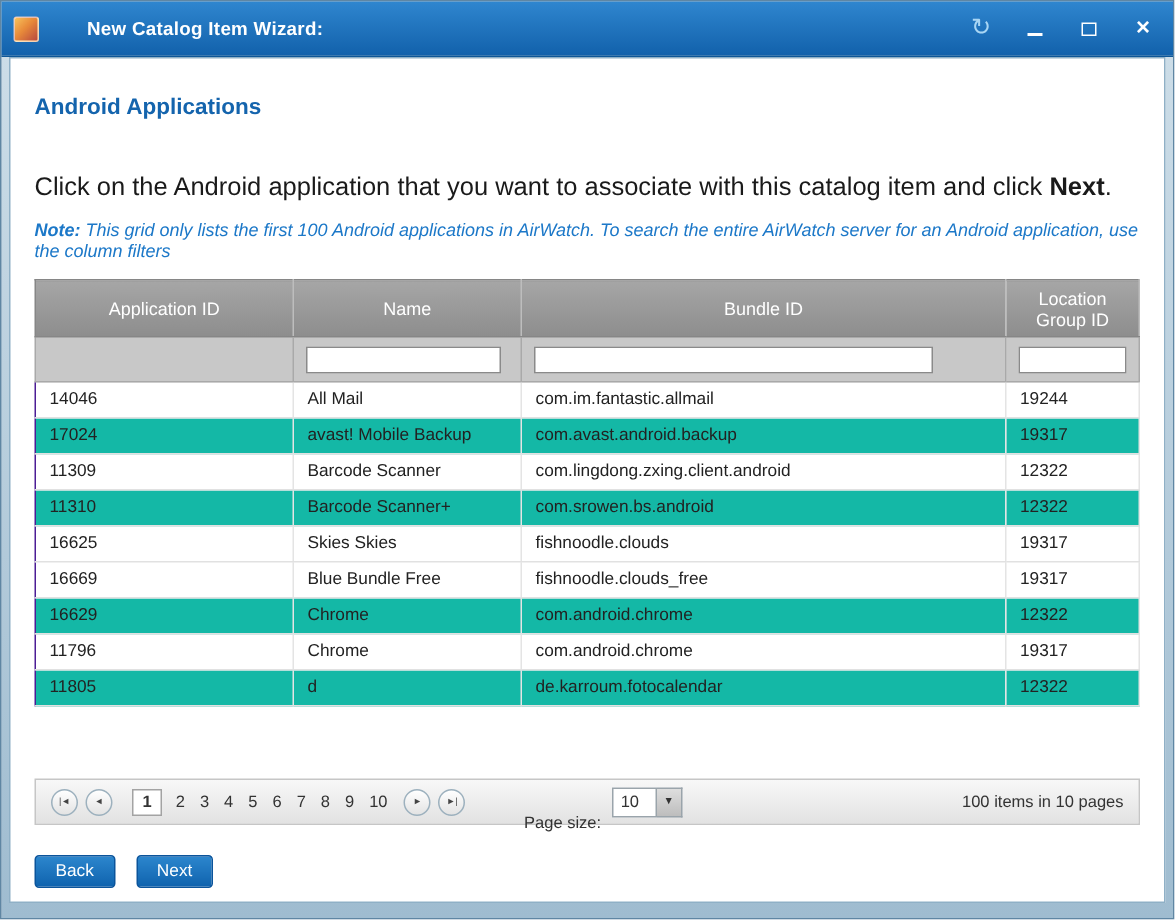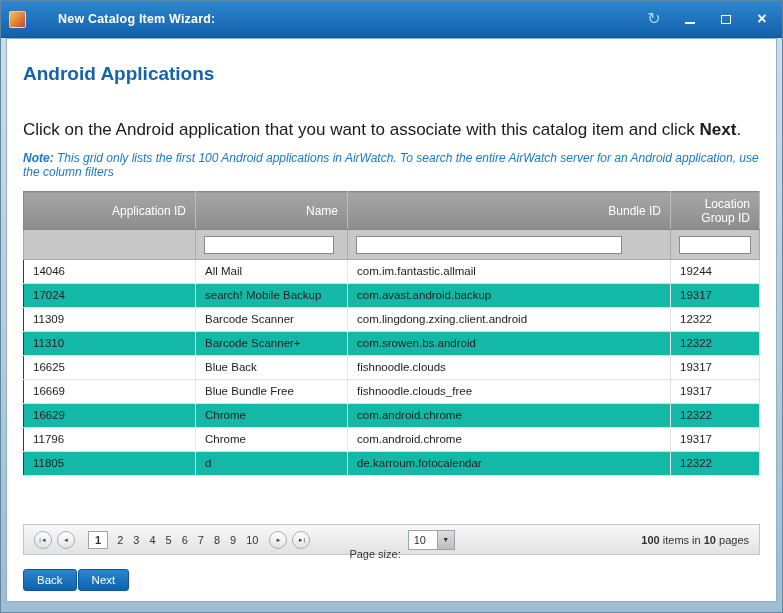--- a/index.html
+++ b/index.html
@@ -35,32 +35,32 @@
 
   .content {
     flex:1 1 auto;
     background:#fff;
     margin:0 5px 10px 5px;
     border:1px solid #8fb0c6;
     padding:0 16px;
     overflow:hidden;
   }
 
-  .page-title { font-size:19px; font-weight:bold; color:#1464ad; margin:24px 0 9px 0; }
+  .page-title { font-size:15px; font-weight:bold; color:#1464ad; margin:24px 0 9px 0; }
   .instruction { font-size:17px; color:#1a1a1a; margin:35px 0 0 0; }
   .instruction b { font-weight:bold; }
   .note { font-size:12px; color:#1c78c8; font-style:italic; margin:11px 0 0 0; }
   .note .note-label { font-weight:bold; }
 
   table.grid { width:100%; border-collapse:collapse; table-layout:fixed; margin-top:12px; }
   col.c-appid { width:172px; } col.c-name { width:152px; } col.c-bundle { width:323px; } col.c-loc { width:auto; }
 
   th.col-header {
     background:linear-gradient(#a6a6a6,#8d8d8d);
-    color:#fff; font-weight:normal; font-size:12px; text-align:right;
+    color:#fff; font-weight:normal; font-size:12px; text-align:center;
     padding:4px 9px; height:38px; vertical-align:middle;
     border:1px solid #868686; border-right-color:#bdbdbd; cursor:pointer;
   }
   tr.filter-row td {
     background:#c8c8c8; height:30px; padding:0 8px;
     border:1px solid #a9a9a9; vertical-align:middle;
   }
   input.filter-input {
     height:18px; border:1px solid #8a8a8a; background:#fff;
     font-size:11px; padding:1px 4px; font-family:"Liberation Sans",sans-serif;
@@ -98,23 +98,23 @@
   .pagesize-label { margin-right:7px;margin-top:28px; }
   .ps-box { display:flex; align-items:stretch; }
   .ps-value { width:30px; height:20px; background:#fff; border:1px solid #9aa4ab; font-size:11px; padding:3px 5px; }
   .ps-arrow {
     width:17px; height:20px; border:1px solid #9aa4ab; border-left:none;
     background:linear-gradient(#dedede,#bdbdbd);
     display:flex; align-items:center; justify-content:center;
     font-size:7px; color:#333; cursor:pointer;
   }
   .pager-summary { margin-left:auto; color:#333; }
-  .pager-summary b { font-weight:bold; }
-
-  .footer-buttons { margin-top:14px; display:flex; gap:1px; }
+  .pager-summary b { font-weight:normal; }
+
+  .footer-buttons { margin-top:20px; display:flex; gap:14px; }
   .btn {
     background:linear-gradient(#2c86cd,#0f63ae);
     border:1px solid #0b549b; border-radius:3px;
     color:#fff; font-size:11.5px; padding:4px 13px; cursor:pointer;
     font-family:"Liberation Sans",sans-serif;
   }
 </style>
 </head>
 <body>
 
@@ -170,39 +170,39 @@
       </thead>
       <tbody>
           <tr class="data-row">
             <td>14046</td>
             <td>All Mail</td>
             <td>com.im.fantastic.allmail</td>
             <td>19244</td>
           </tr>
           <tr class="data-row alt">
             <td>17024</td>
-            <td>search! Mobile Backup</td>
+            <td>avast! Mobile Backup</td>
             <td>com.avast.android.backup</td>
             <td>19317</td>
           </tr>
           <tr class="data-row">
             <td>11309</td>
             <td>Barcode Scanner</td>
             <td>com.lingdong.zxing.client.android</td>
             <td>12322</td>
           </tr>
           <tr class="data-row alt">
             <td>11310</td>
             <td>Barcode Scanner+</td>
             <td>com.srowen.bs.android</td>
             <td>12322</td>
           </tr>
           <tr class="data-row">
             <td>16625</td>
-            <td>Blue Back</td>
+            <td>Skies Skies</td>
             <td>fishnoodle.clouds</td>
             <td>19317</td>
           </tr>
           <tr class="data-row">
             <td>16669</td>
             <td>Blue Bundle Free</td>
             <td>fishnoodle.clouds_free</td>
             <td>19317</td>
           </tr>
           <tr class="data-row alt">

